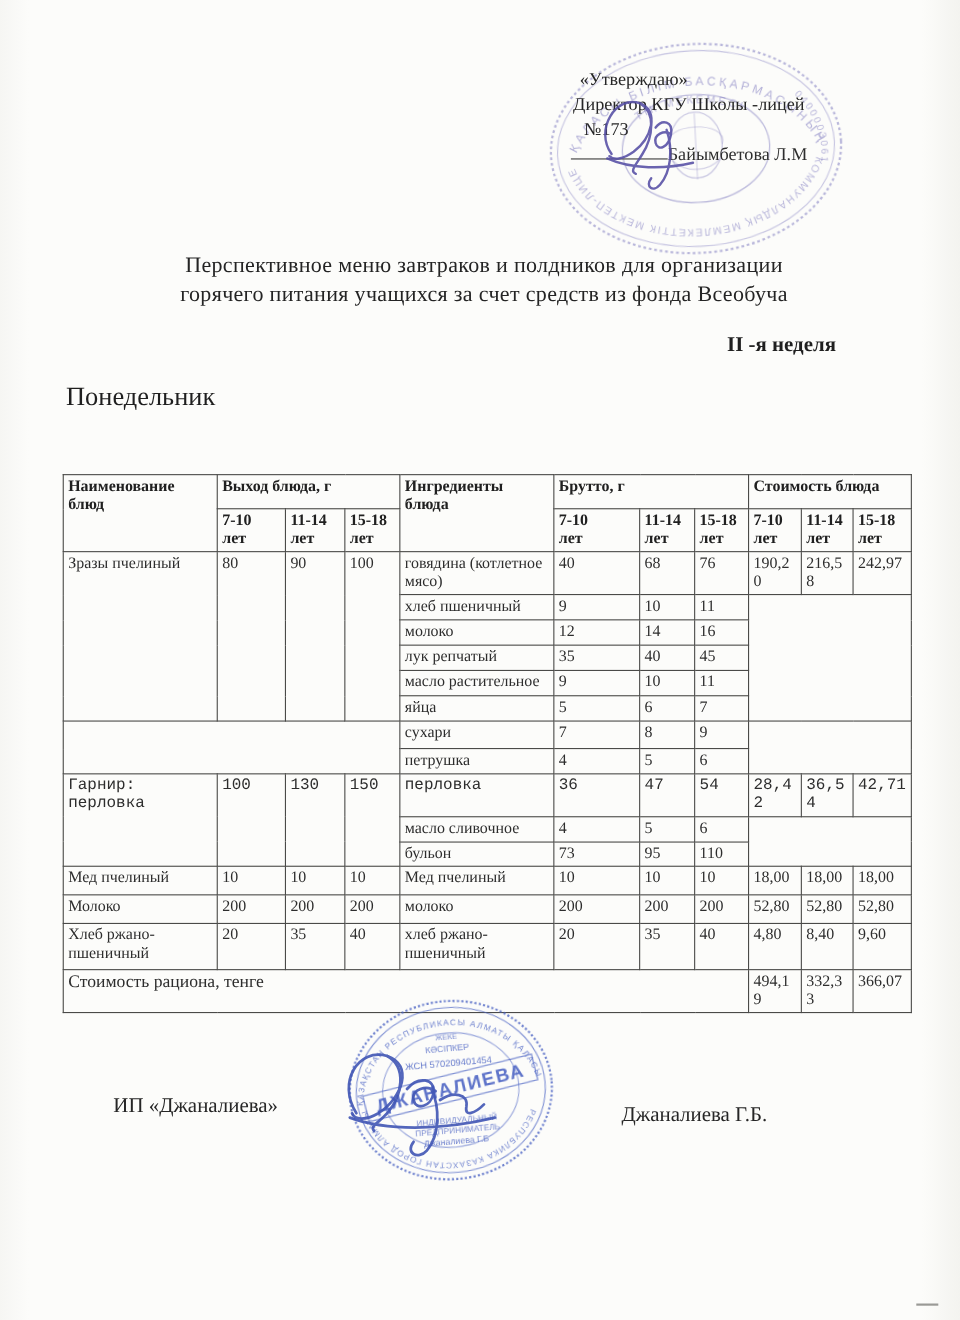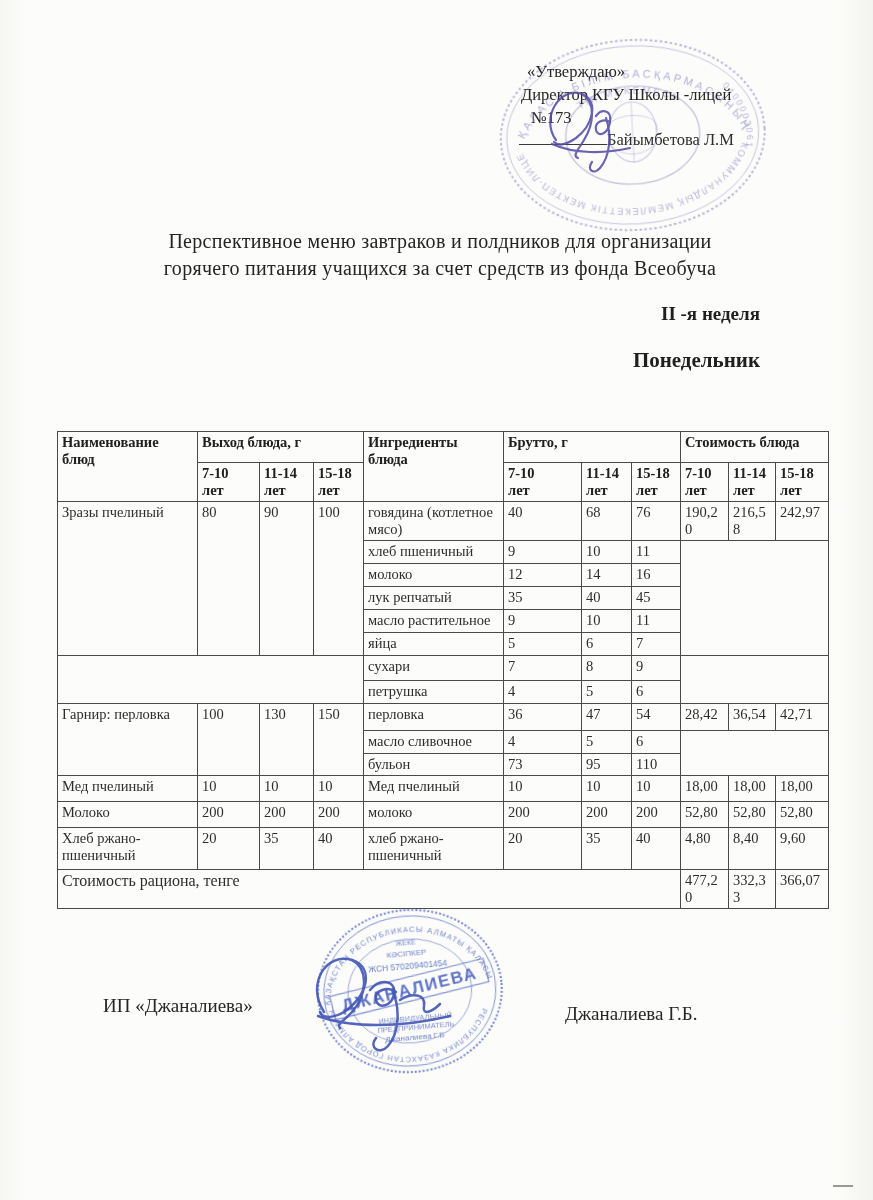--- a/index.html
+++ b/index.html
@@ -17,35 +17,35 @@
   .approval .l1{padding-left:6px;}
   .approval .l3{padding-left:10px;}
   .sig-line-row{position:absolute; left:519px; top:128px; width:240px; font-size:16.5px;}
   .sig-underline{display:inline-block; width:88px; border-bottom:1.3px solid #3a3a3a; height:16px;}
   .top-signature{position:absolute; left:538px; top:78px; width:130px; height:105px; pointer-events:none;}
   
   .doc-title{position:absolute; left:60px; top:200px; width:760px; text-align:center;
     font-size:20px; line-height:1.33; color:#242424; letter-spacing:.3px; white-space:pre-line;margin-top:28px;}
   .week-label{position:absolute; left:60px; top:303px; width:700px; text-align:right;
     font-size:19px; font-weight:bold; color:#1f1f1f;}
-  .day-label{position:absolute; left:60px; top:348px; width:700px; text-align:right;
-    font-size:21px; font-weight:bold; color:#1f1f1f;}
+  .day-label{position:absolute; left:60px; top:348px; width:700px; text-align:left;
+    font-size:24px; font-weight:normal; color:#1f1f1f;}
   
   table.menu{position:absolute; left:57px; top:405px; width:771px;
     border-collapse:collapse; table-layout:fixed;margin-top:26px;}
   table.menu th, table.menu td{
     border:1.5px solid #4a4a48; padding:2px 4px; vertical-align:top;
     font-size:14.5px; line-height:1.18; text-align:left; font-weight:normal;
     white-space:pre-line; overflow:hidden;}
   table.menu th{font-weight:bold; color:#202020;}
   td.cost{word-break:break-all; font-size:15px;}
   td.bold, th.bold{font-weight:bold;}
   tr.hr1{height:31px;} tr.hr2{height:32px;}
   tr.rA{height:36px;} tr.rB{height:23px;} tr.rC{height:25px;} tr.rD{height:20px;}
-  tr.rE{height:27px;} tr.rF{height:23px;} tr.rG{height:22px;}
+  tr.rE{height:27px;font-family:Liberation Mono, monospace;} tr.rF{height:23px;} tr.rG{height:22px;}
   tr.rH{height:26px;} tr.rI{height:26px;} tr.rJ{height:42px;} tr.rK{height:30px;}
   
   .footer-left{position:absolute; left:103px; top:995px; font-size:19px; color:#262626;}
   .footer-right{position:absolute; left:565px; top:1003px; font-size:19px; color:#262626;}
   .bottom-stamp{position:absolute; left:295px; top:893px; width:230px; height:200px;
     transform:rotate(-5deg); filter:blur(0.25px); pointer-events:none;}
   .bottom-signature{position:absolute; left:300px; top:940px; width:210px; height:125px; pointer-events:none;}
   .scan-artifact{position:absolute; left:833px; top:1185px; width:20px; height:2px; background:#9a9a96;}
 </style>
 </head>
@@ -262,21 +262,21 @@
 пшеничный</td>
       <td>20</td>
       <td>35</td>
       <td>40</td>
       <td class="cost">4,80</td>
       <td class="cost">8,40</td>
       <td class="cost">9,60</td>
     </tr>
     <tr class="rK">
       <td colspan="8" class="bold" style="font-size:16px">Стоимость рациона, тенге</td>
-      <td class="cost bold">477,20</td>
+      <td class="cost bold">494,19</td>
       <td class="cost bold">332,33</td>
       <td class="cost bold">366,07</td>
     </tr>
   </tbody>
     </table>
 
   <svg class="bottom-stamp" viewBox="0 0 230 200">
     <g fill="none" stroke="#4d65c4">
       <ellipse cx="115" cy="98" rx="92" ry="81" stroke-width="2" stroke-dasharray="2 2" opacity="0.8"></ellipse>
       <ellipse cx="115" cy="98" rx="86" ry="75" stroke-width="1" opacity="0.7"></ellipse>

